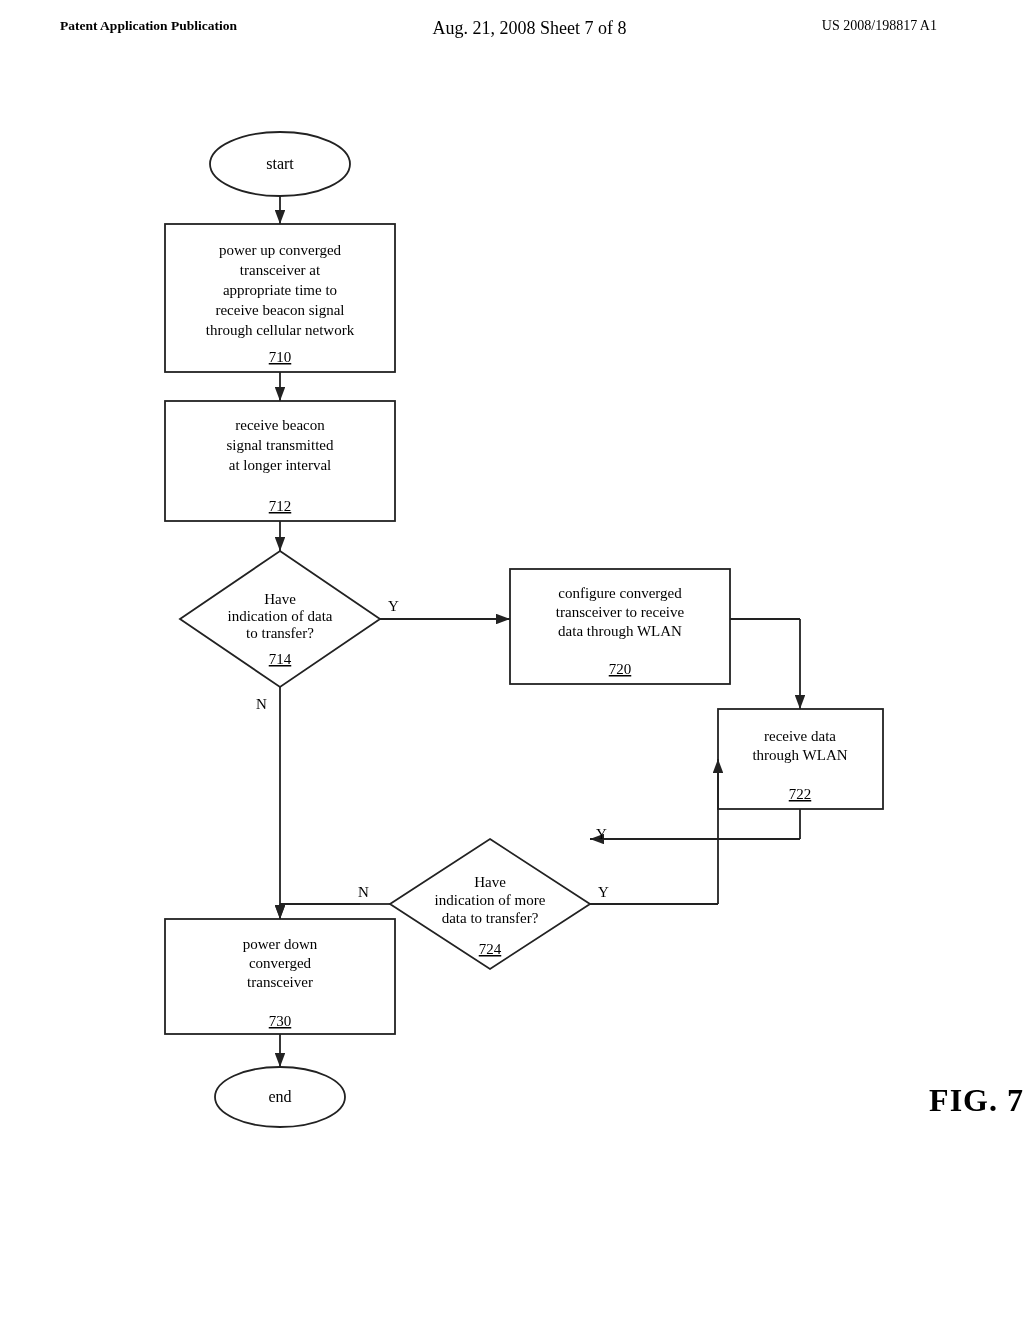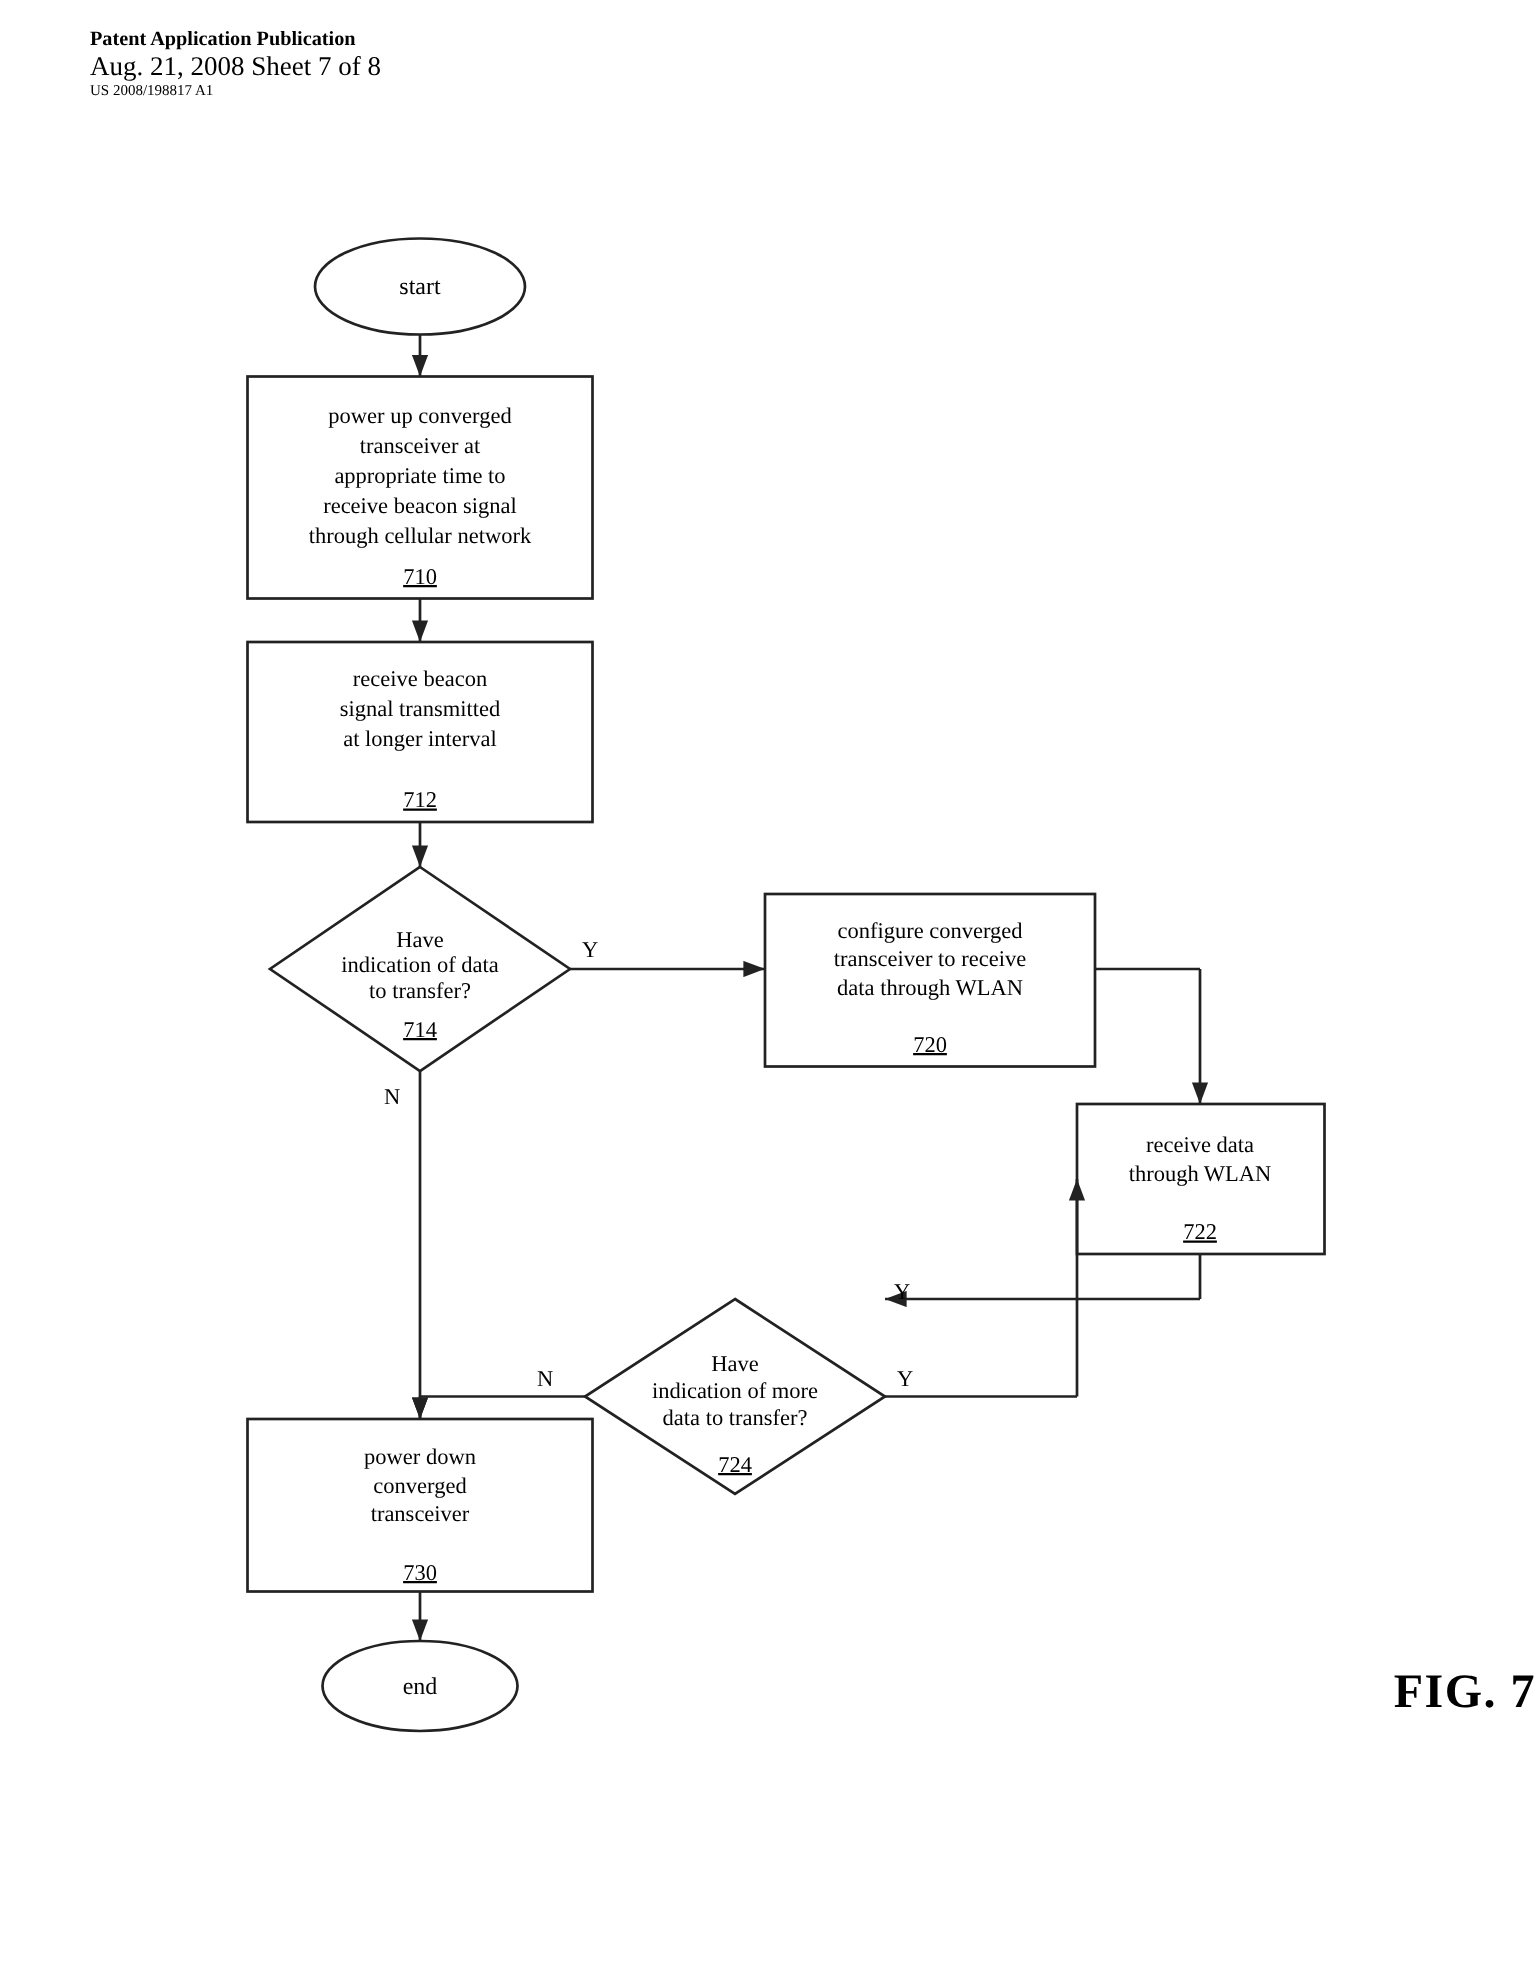--- a/index.html
+++ b/index.html
@@ -11,25 +11,24 @@
       position: relative;
       overflow-x: hidden;
     }
 
     .header {
       display: flex;
       justify-content: space-between;
       padding: 18px 87px 0 60px;
       font-size: 13px;
       border-bottom: none;
-      flex-direction: column;
     }
     .header-left { font-weight: bold; font-size: 13.5px; }
     .header-center { font-size: 18px; }
-    .header-right { font-size: 10px; }
+    .header-right { font-size: 14px; }
 
     .diagram-area {
       position: relative;
       width: 100%;
       height: 1100px;
       margin-top: 10px;
     }
 
     svg.flowchart {
       position: absolute;

